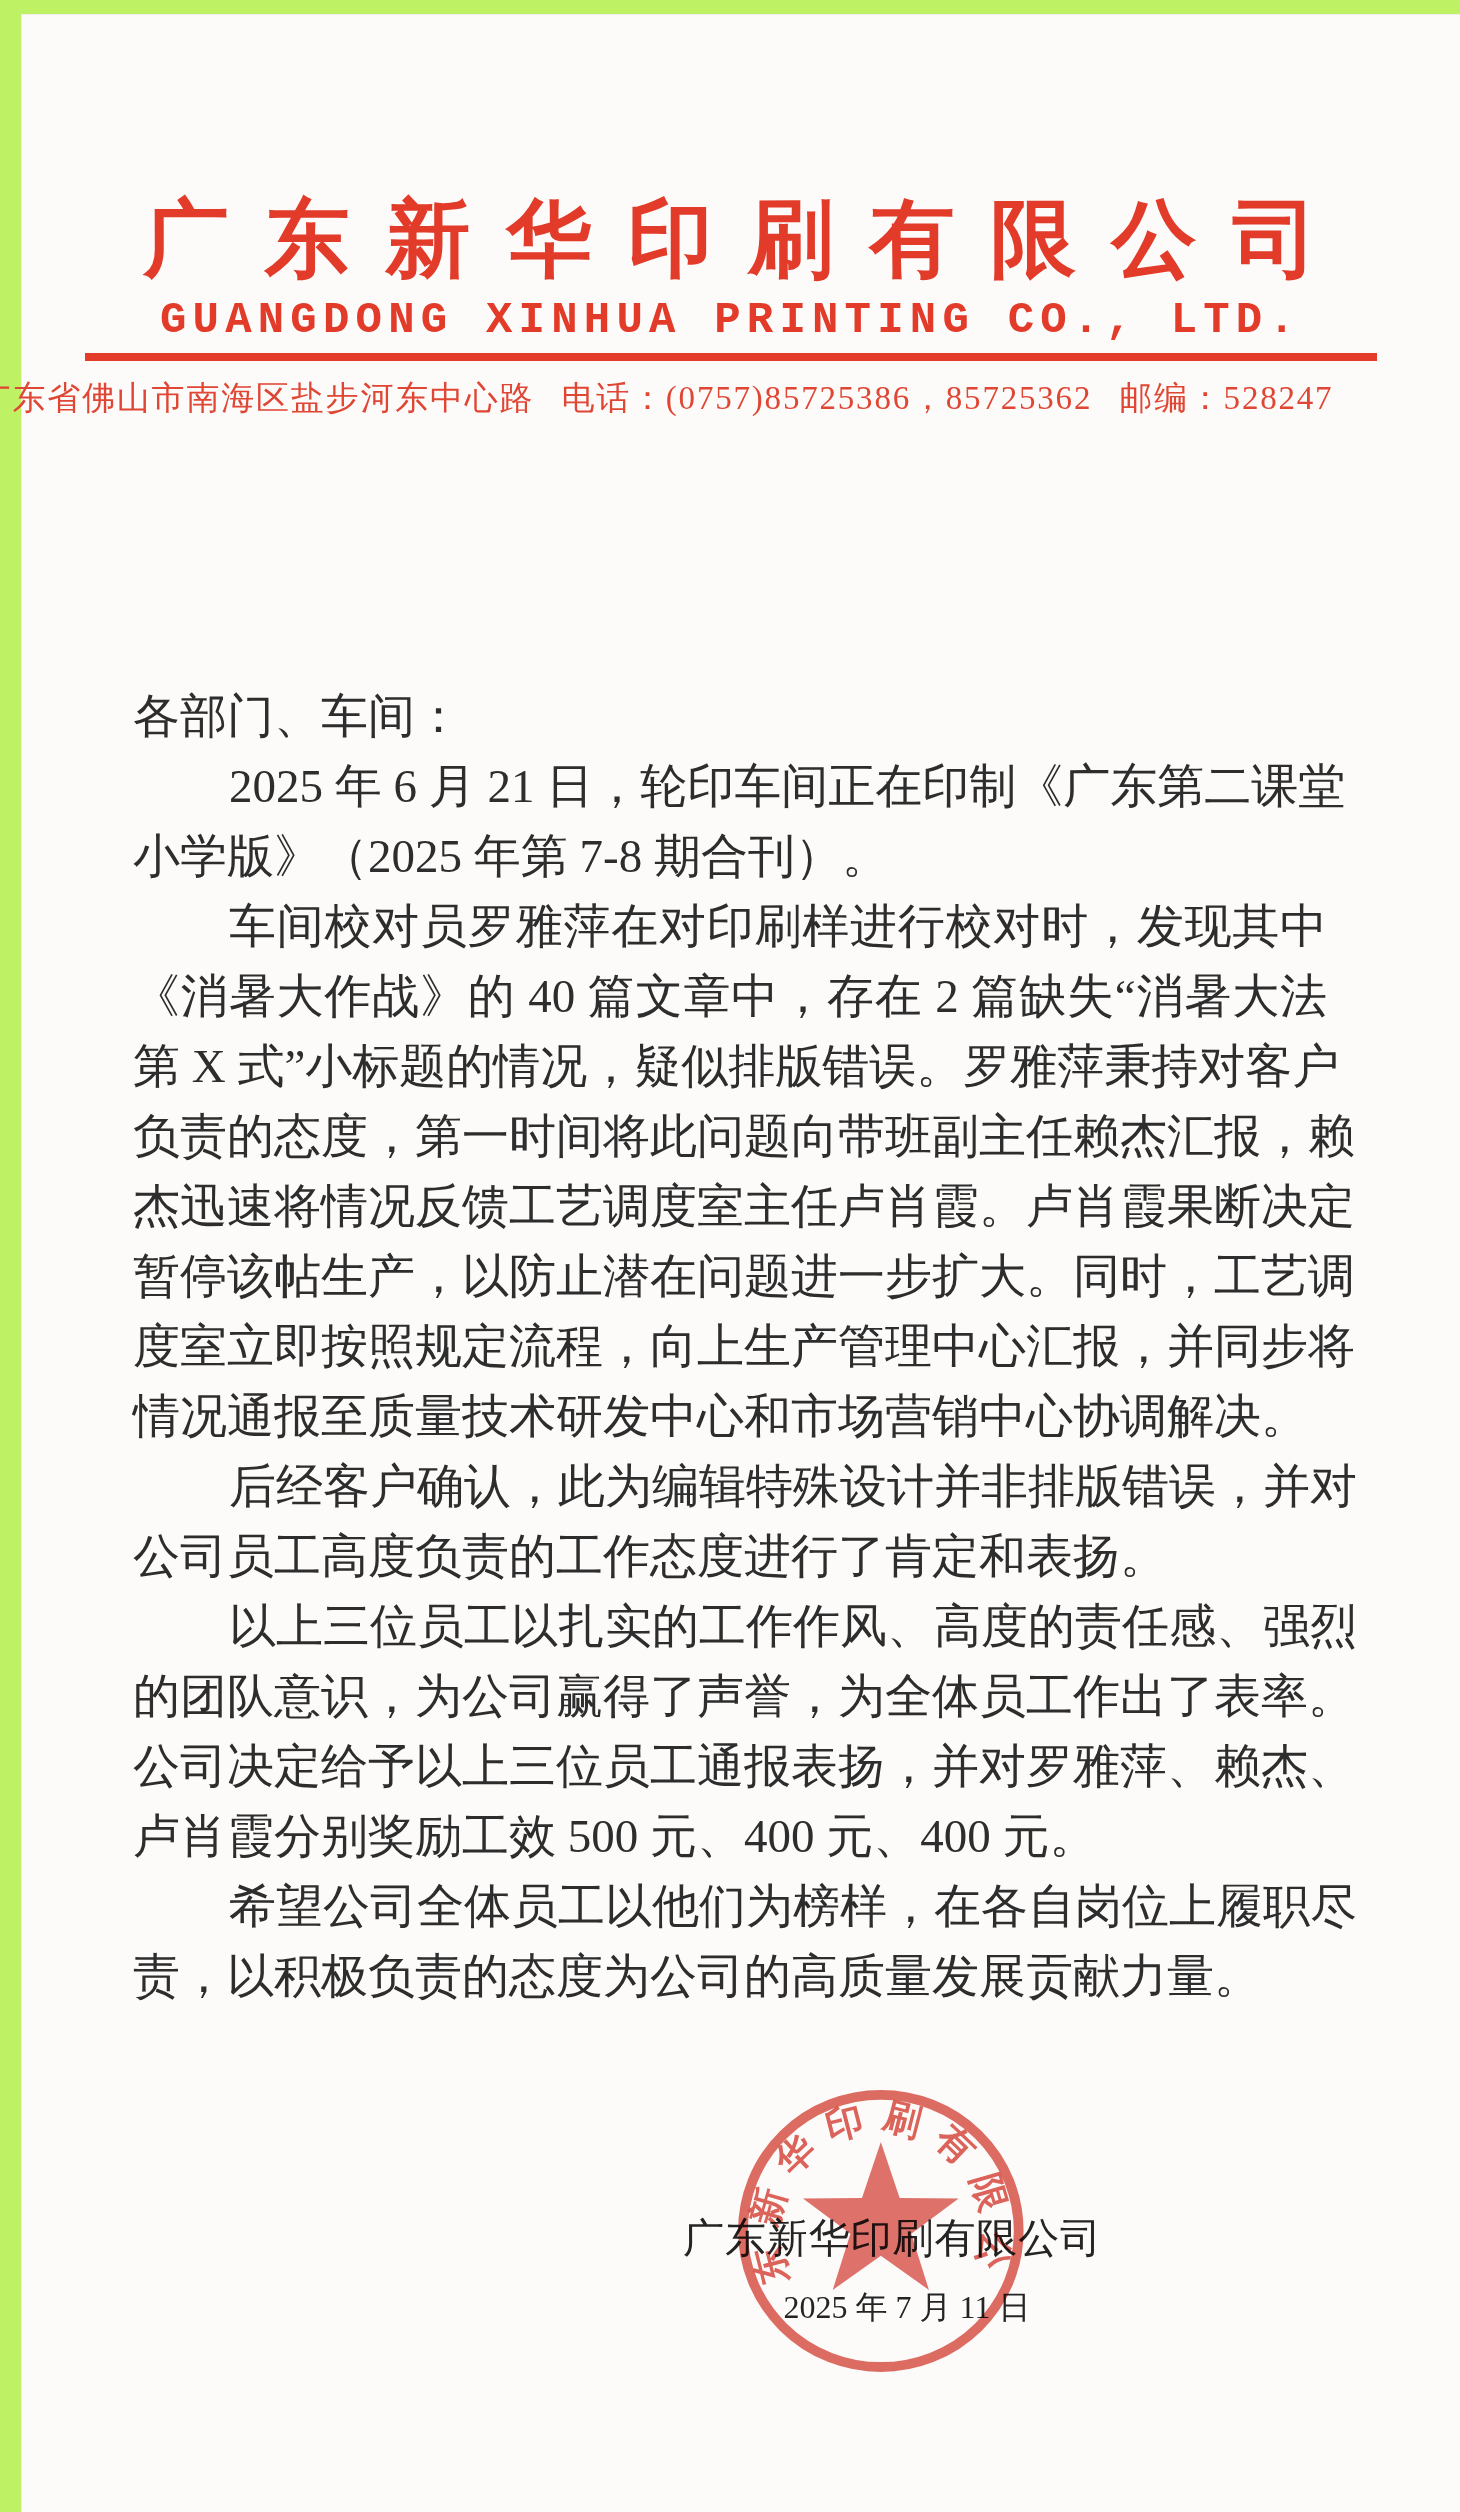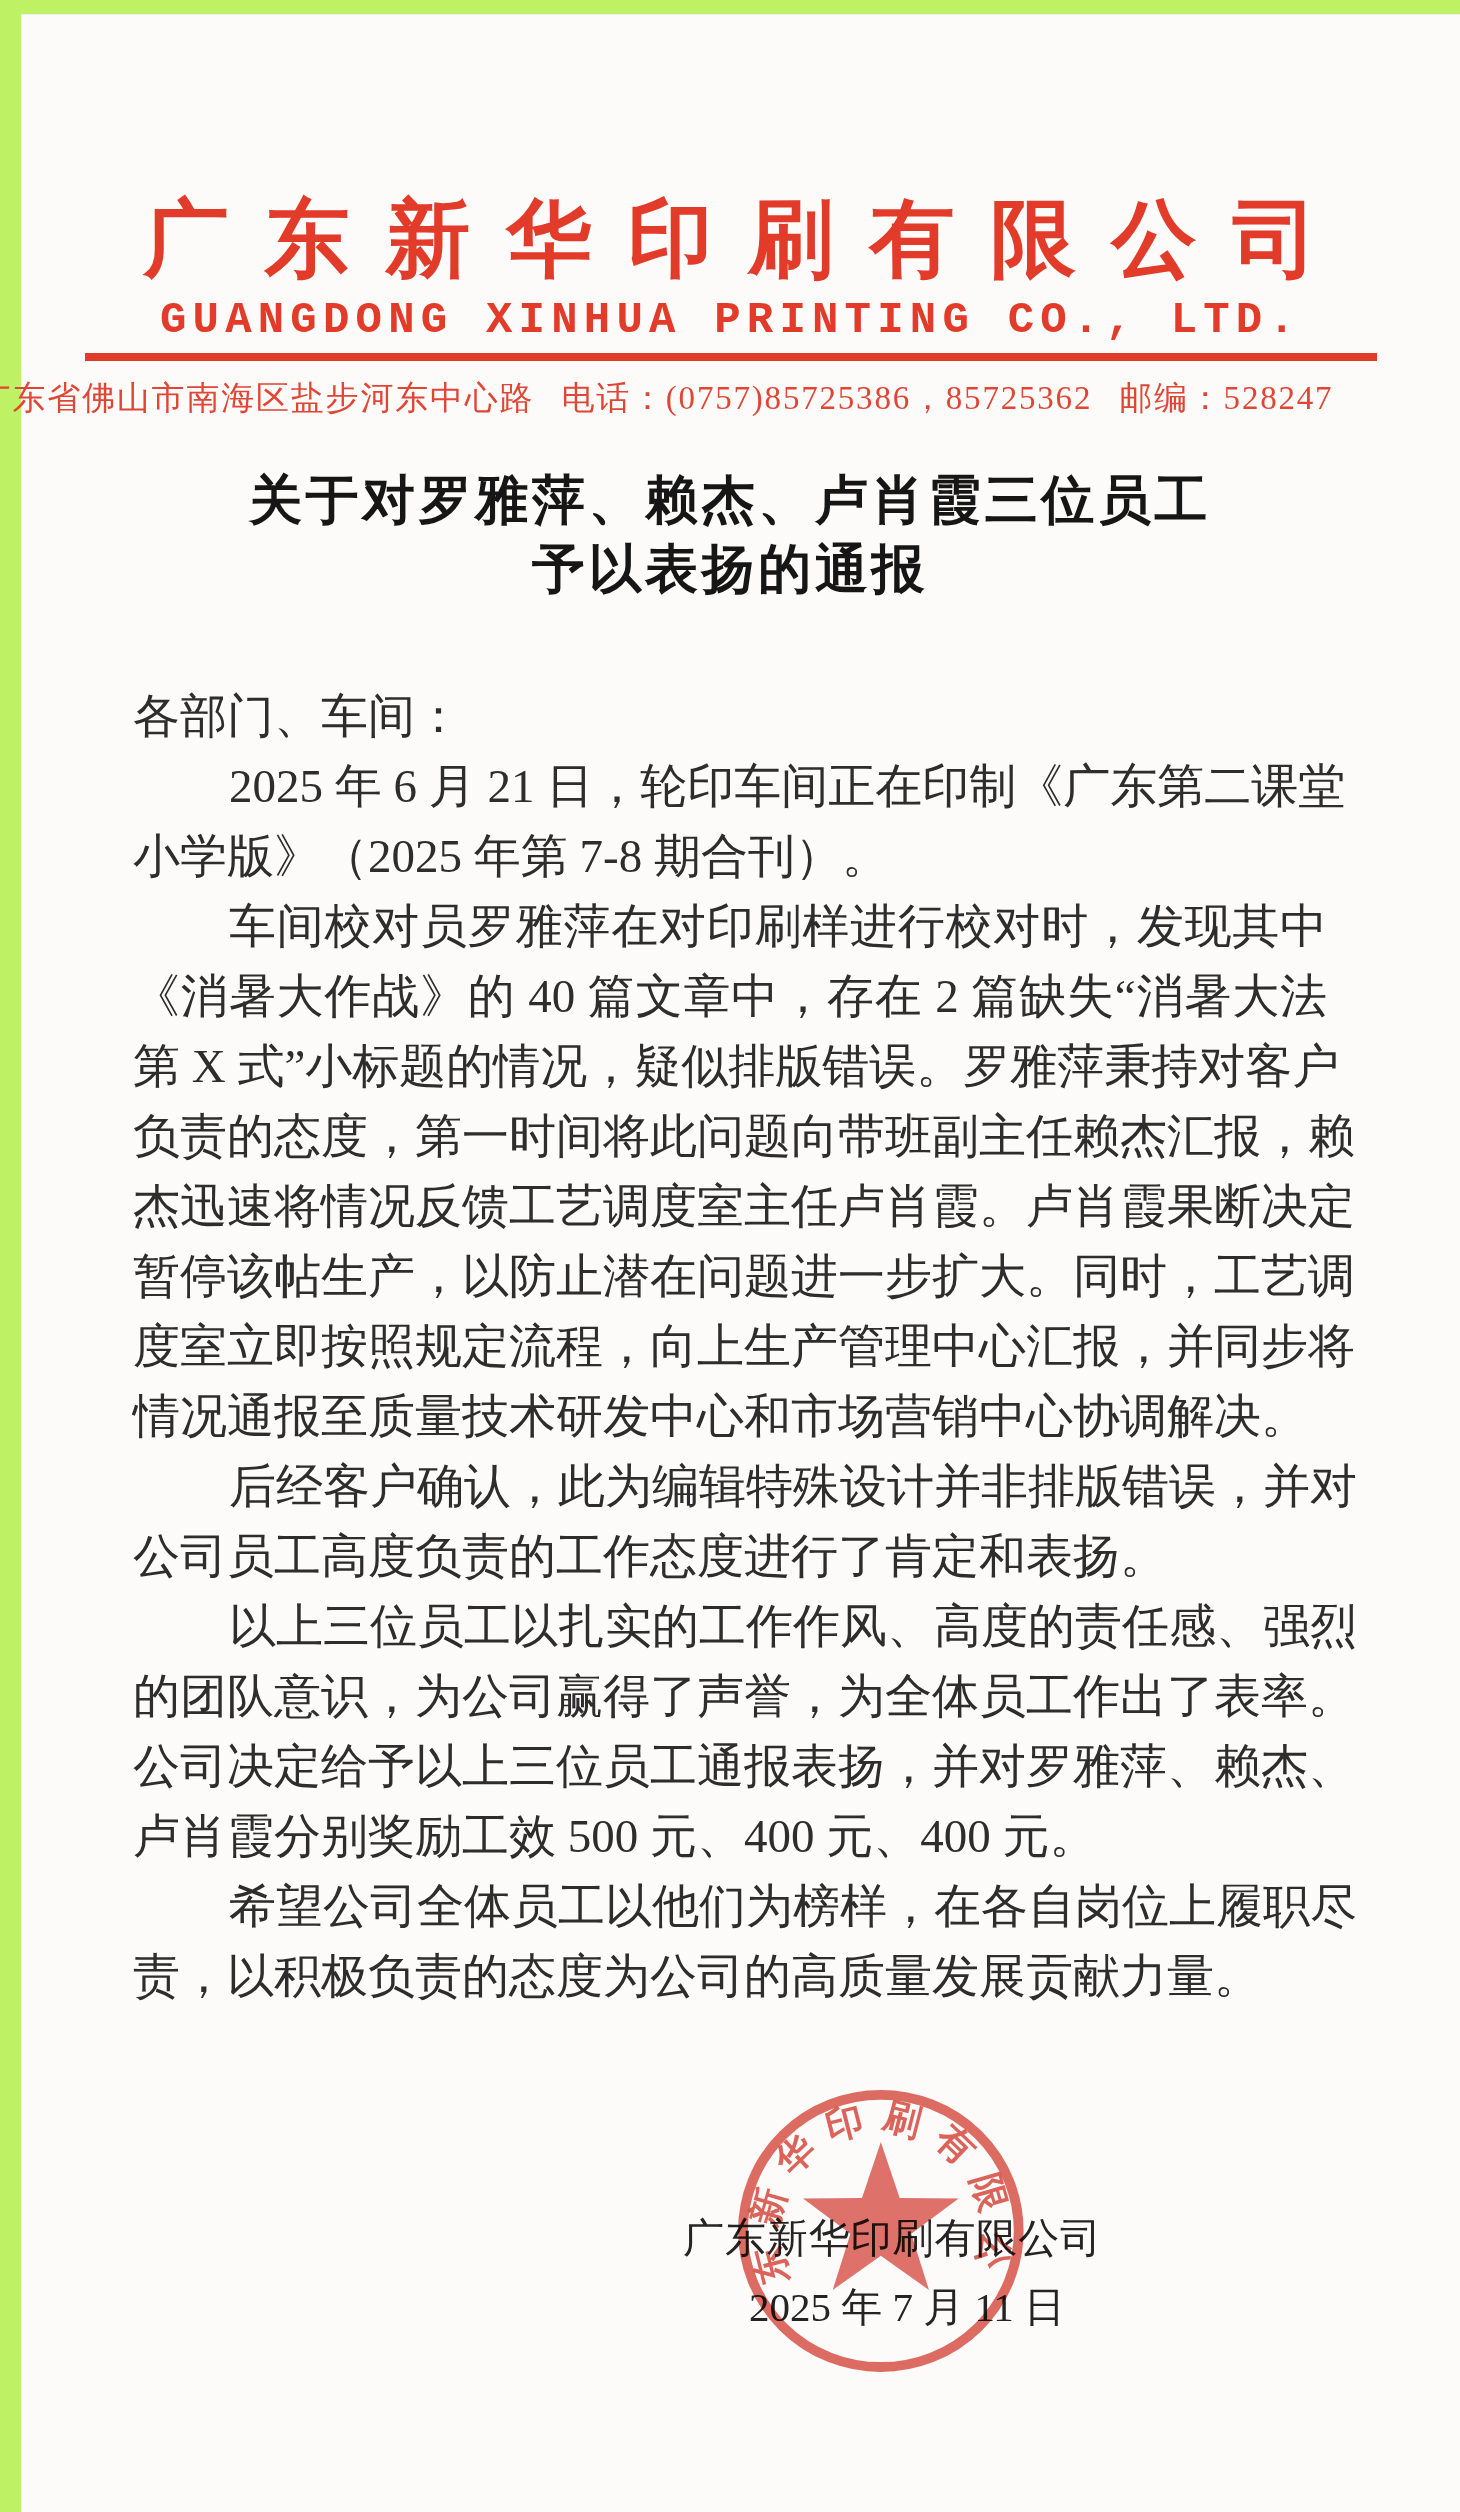--- a/index.html
+++ b/index.html
@@ -82,21 +82,21 @@
     position:absolute;top:2212px;left:683px;width:418px;
     text-align:center;
     font-size:41px;line-height:52px;
     letter-spacing:0.9px;
     color:#242424;
     white-space:nowrap;
   }
   .sig-date{
     position:absolute;top:2281px;left:698px;width:418px;
     text-align:center;
-    font-size:41px;line-height:52px;
+    font-size:32px;line-height:52px;
     color:#242424;
     white-space:nowrap;
   }
   
   .seal-svg{
     position:absolute;left:0;top:0;
     mix-blend-mode:multiply;
     opacity:.92;
     pointer-events:none;
   }
@@ -112,24 +112,20 @@
   <div class="company-en">GUANGDONG XINHUA PRINTING CO., LTD.</div>
 
   <div class="head-rule"></div>
 
   <div class="address-row">
     <span>广东省佛山市南海区盐步河东中心路</span>
     <span>电话：(0757)85725386，85725362</span>
     <span>邮编：528247</span>
   </div>
 
-  <div class="doc-title">
-    <div>关于对罗雅萍、赖杰、卢肖霞三位员工</div>
-    <div>予以表扬的通报</div>
-  </div>
 
   <div class="body-text">
       <div class="body-line">各部门、车间：</div>
       <div class="body-line fill indent">2025 年 6 月 21 日，轮印车间正在印制《广东第二课堂</div>
       <div class="body-line">小学版》（2025 年第 7-8 期合刊）。</div>
       <div class="body-line fill indent">车间校对员罗雅萍在对印刷样进行校对时，发现其中</div>
       <div class="body-line fill">《消暑大作战》的 40 篇文章中，存在 2 篇缺失“消暑大法</div>
       <div class="body-line fill">第 X 式”小标题的情况，疑似排版错误。罗雅萍秉持对客户</div>
       <div class="body-line fill">负责的态度，第一时间将此问题向带班副主任赖杰汇报，赖</div>
       <div class="body-line fill">杰迅速将情况反馈工艺调度室主任卢肖霞。卢肖霞果断决定</div>

